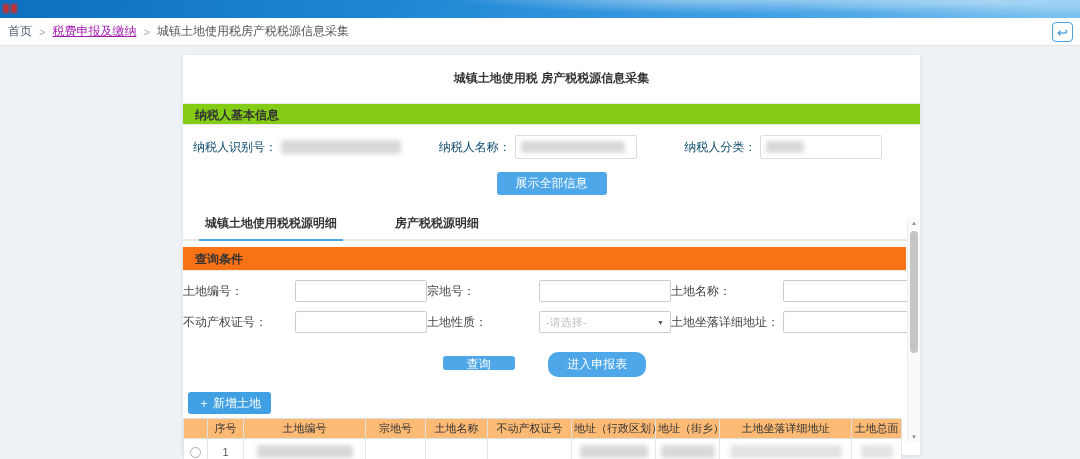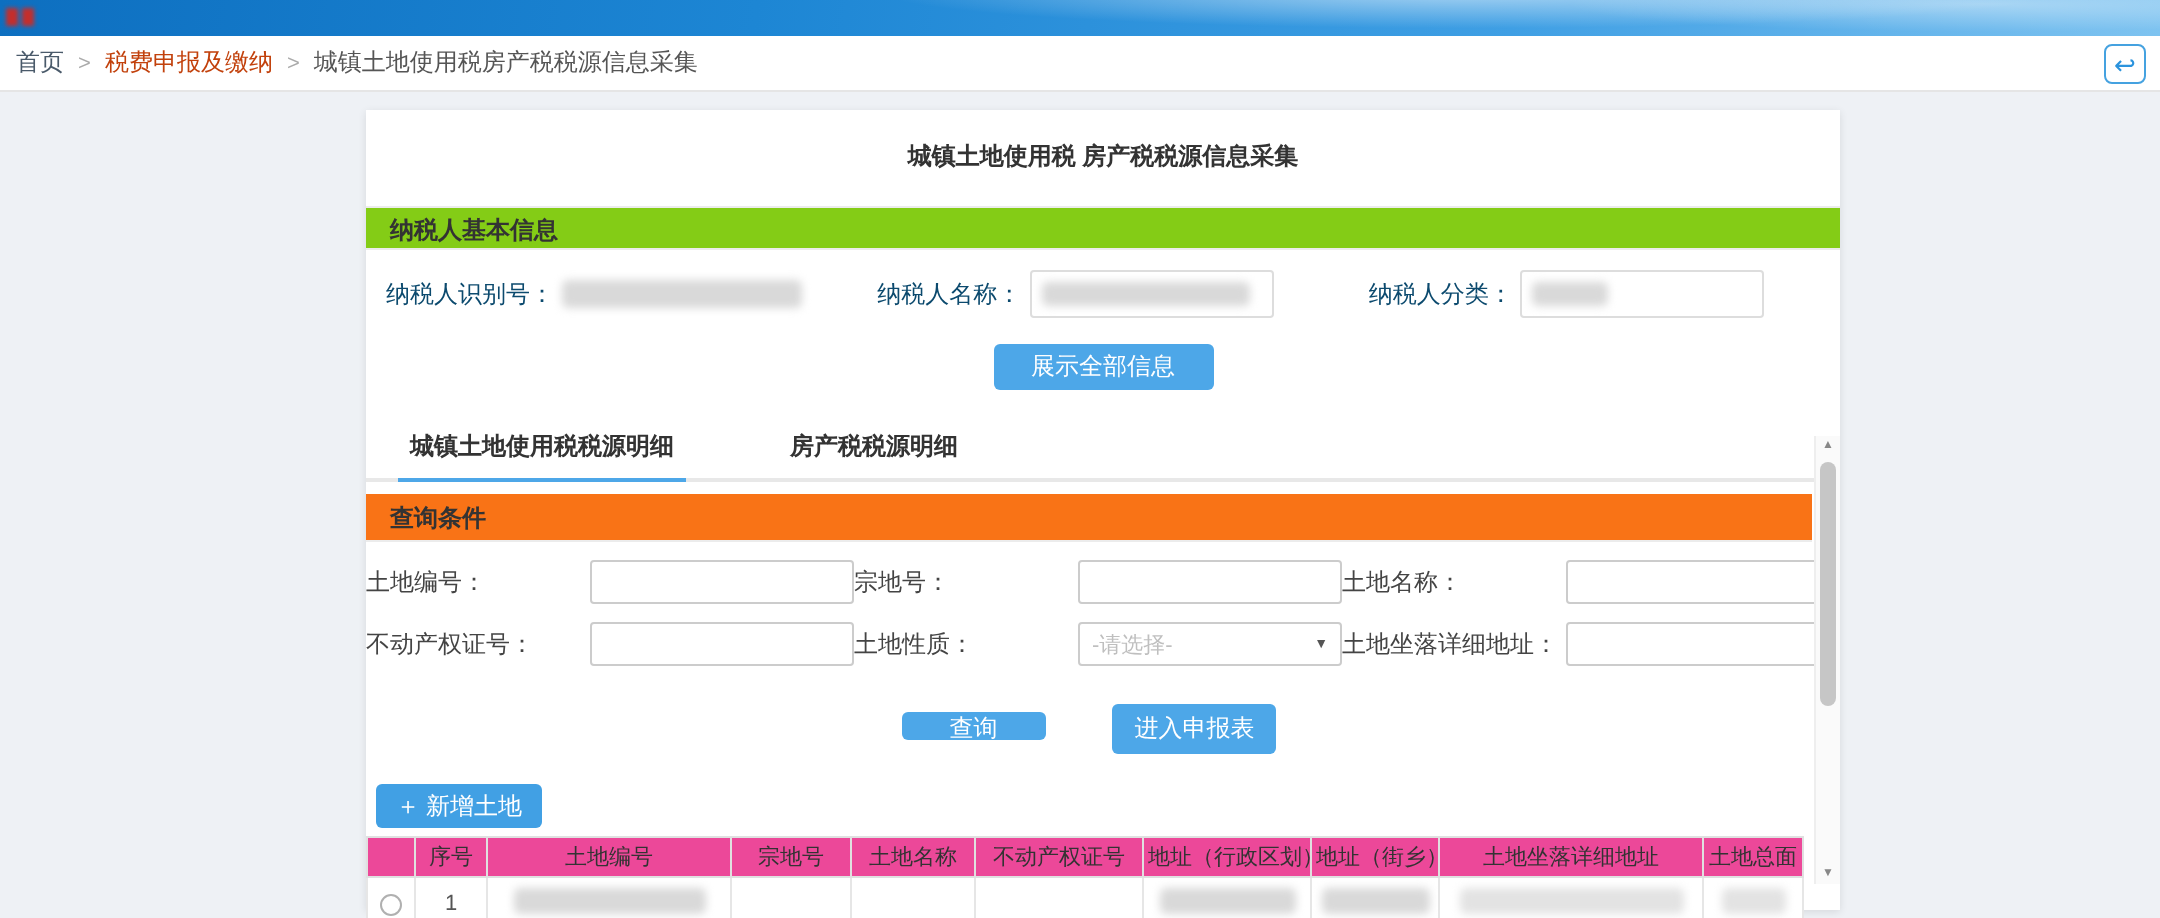--- a/index.html
+++ b/index.html
@@ -21,21 +21,21 @@
     background:
       linear-gradient(90deg,#d8271c 0 6px, transparent 6px 8px, #d8271c 8px 14px, transparent 14px);
     filter:blur(1px); opacity:.9;
   }
   
   .crumbbar {
     height:28px; background:#fff; border-bottom:1px solid #e5e5e5;
     display:flex; align-items:center; padding:0 8px; font-size:12px; position:relative;
   }
   .crumb { color:#4a5a6a; cursor:pointer; }
-  .crumb.mid { color:#c2410c; }
+  .crumb.mid { color:#a21caf;text-decoration:underline; }
   .crumb.current { color:#555; cursor:default; }
   .crumb-sep { color:#aaa; margin:0 7px; font-size:11px; }
   .back-btn {
     position:absolute; right:7px; top:4px; width:21px; height:20px;
     border:1px solid #45a2e0; border-radius:4px; background:#fff; color:#2b93dd;
     font-size:13px; line-height:17px; text-align:center; cursor:pointer; padding:0;
   }
   
   .card {
     position:absolute; left:183px; top:55px; width:737px; height:400px;
@@ -79,27 +79,27 @@
   .q-label { width:112px; text-align:left; font-size:12px; color:#444; white-space:nowrap; }
   .q-input { width:132px; height:22px; border:1px solid #ccc; border-radius:2px; outline:none; padding:0 4px; font-size:12px; }
   .q-select {
     width:132px; height:22px; border:1px solid #ccc; border-radius:2px; background:#fff;
     display:flex; align-items:center; justify-content:space-between; padding:0 6px; cursor:pointer;
   }
   .q-select .ph { color:#bfbfbf; font-size:11px; }
   .q-select .arr { color:#555; font-size:7px; }
   .action-row { text-align:center; margin-top:19px; }
   .search-btn { width:72px; height:14px; margin-right:29px; }
-  .enter-btn { width:82px; height:25px; }
+  .enter-btn { width:98px; height:25px;border-radius:10px; }
   .add-btn { margin:15px 0 4px 5px; height:22px; padding:0 10px; background:#41a0e4; display:inline-flex; align-items:center; }
   .add-btn .plus { font-size:12px; margin-right:3px; }
   
   table.land { border-collapse:collapse; width:718px; table-layout:fixed; font-size:11px; }
   table.land th {
-    background:#ec4899; border:1px solid #e0e0e0; height:20px; font-weight:normal;
+    background:#fdba74; border:1px solid #e0e0e0; height:20px; font-weight:normal;
     color:#333; white-space:nowrap; overflow:hidden; padding:0 2px;
   }
   table.land td {
     border:1px solid #e6e6e6; height:27px; text-align:center; color:#555;
     white-space:nowrap; overflow:hidden; padding:0 3px; background:#fff;
   }
   .radio {
     display:inline-block; width:11px; height:11px; border:1px solid #b0b0b0; border-radius:50%;
     background:#fff; vertical-align:middle; cursor:pointer;
   }

